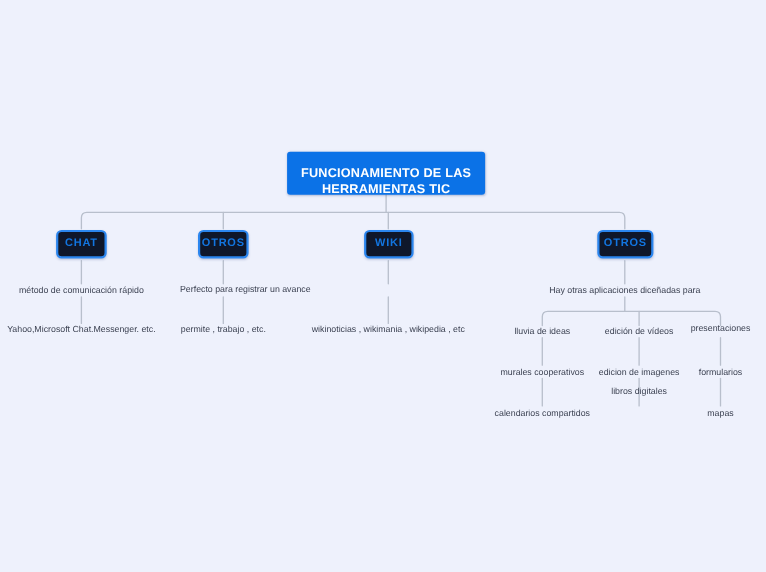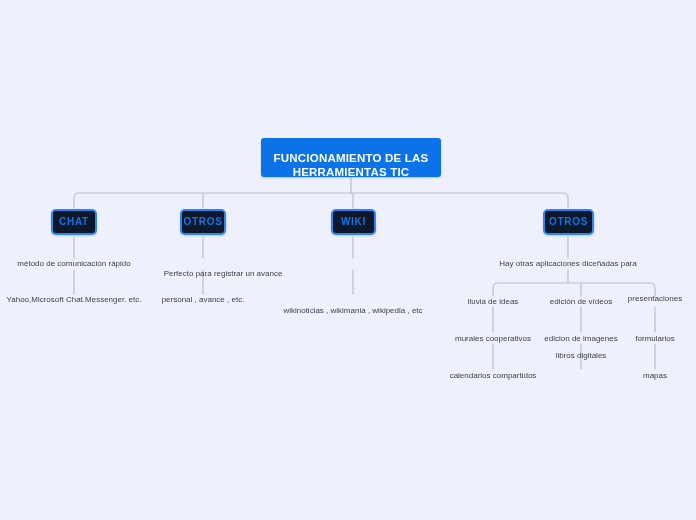--- a/index.html
+++ b/index.html
@@ -117,24 +117,24 @@
   <div class="node branch-node" style="left:331px; top:209px; width:45px; height:26px;">
     <span>WIKI</span>
   </div>
   <div class="node branch-node" style="left:543px; top:209px; width:51px; height:26px;">
     <span>OTROS</span>
   </div>
 
   <div class="leaf" style="left:74px; top:259px;">método de comunicación rápido</div>
   <div class="leaf" style="left:74px; top:295px;">Yahoo,Microsoft Chat.Messenger. etc.</div>
 
-  <div class="leaf" style="left:203px; top:269px;padding-left:40px;">Perfecto para registrar un avance</div>
-  <div class="leaf" style="left:203px; top:295px;">personal , avance , etc.</div>
+  <div class="leaf" style="left:203px; top:258px;padding-left:40px;">Perfecto para registrar un avance</div>
+  <div class="leaf" style="left:203px; top:295px;">permite , trabajo , etc.</div>
 
-  <div class="leaf" style="left:353px; top:306px;">wikinoticias , wikimania , wikipedia , etc</div>
+  <div class="leaf" style="left:353px; top:295px;">wikinoticias , wikimania , wikipedia , etc</div>
 
   <div class="leaf" style="left:568px; top:259px;">Hay otras aplicaciones diceñadas para</div>
 
   <div class="leaf" style="left:493px; top:297px;">lluvia de ideas</div>
   <div class="leaf" style="left:493px; top:334px;">murales cooperativos</div>
   <div class="leaf" style="left:493px; top:371px;">calendarios compartidos</div>
 
   <div class="leaf" style="left:581px; top:297px;">edición de vídeos</div>
   <div class="leaf" style="left:581px; top:334px;">edicion de imagenes</div>
   <div class="leaf" style="left:581px; top:351px;">libros digitales</div>

